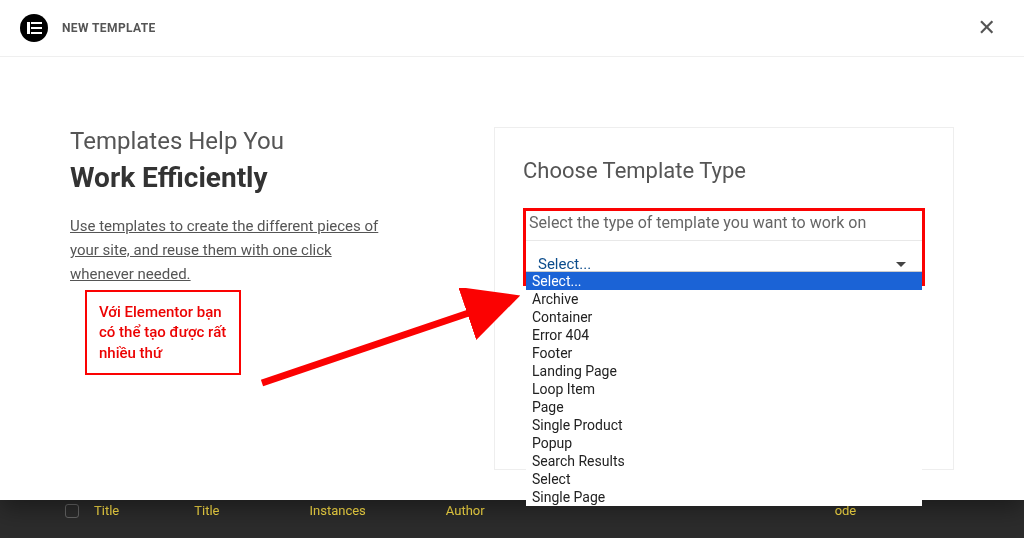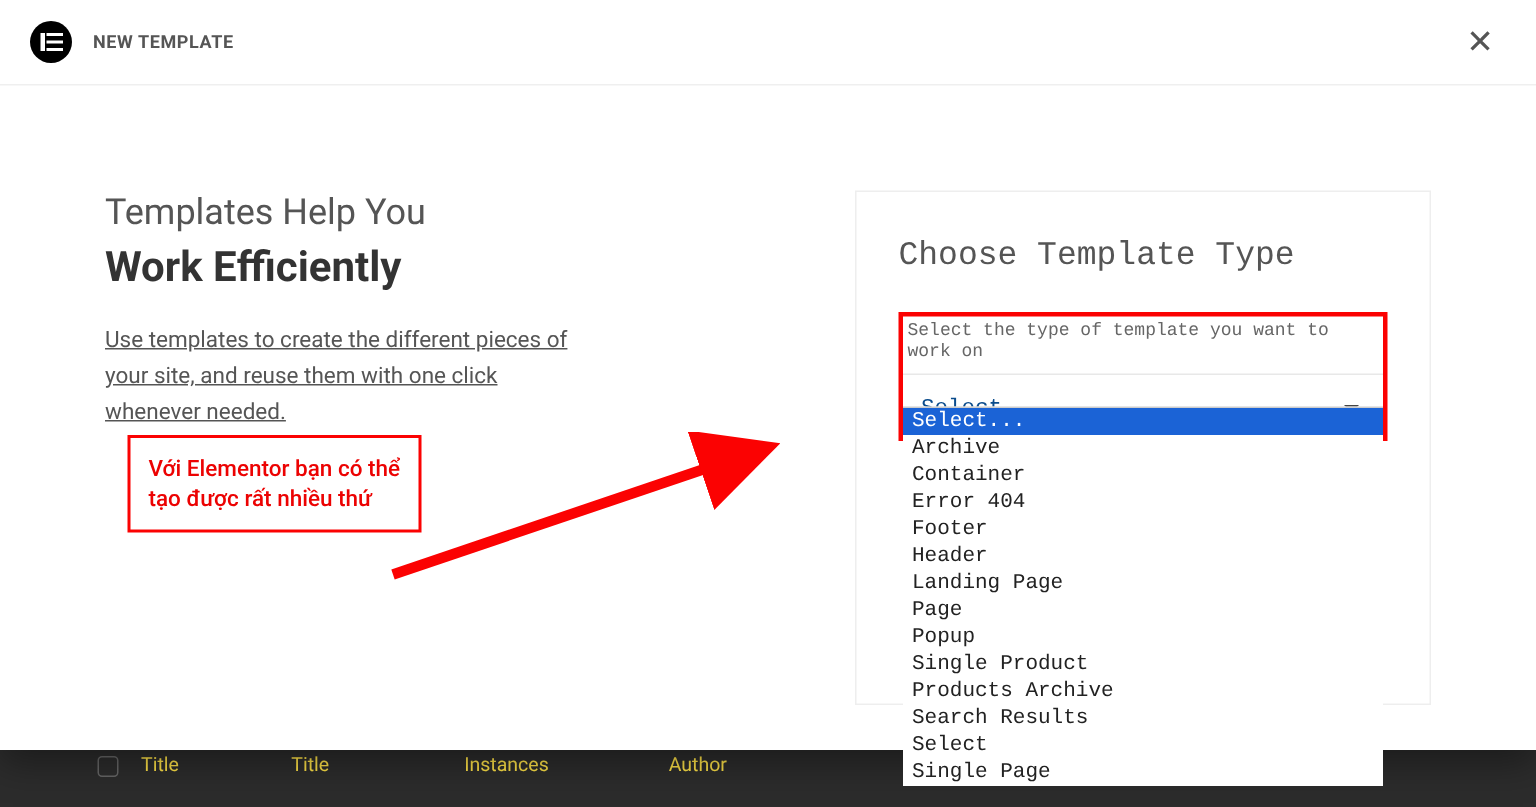--- a/index.html
+++ b/index.html
@@ -120,57 +120,56 @@
     font-size: 15px;
     color: #555;
     line-height: 1.6;
     max-width: 320px;
     text-decoration: underline;
   }
   .annotation-box {
     position: absolute;
     left: 85px;
     top: 290px;
-    width: 196px;
+    width: 156px;
     border: 2.5px solid #fb0202;
     background: #fff;
     padding: 10px 12px;
     font-size: 15px;
     color: #ec0202;
     font-weight: 500;
     line-height: 1.35;
     z-index: 5;
   }
   .arrow-svg {
     position: absolute;
     left: 257px;
     top: 288px;
     z-index: 6;
     pointer-events: none;
   }
   .right-col {
-    width: 384px;
+    width: 460px;
     border: 1px solid #eee;
     padding: 30px 28px;
     position: relative;
-    font-family: Liberation Mono, monospace;
   }
   .choose-title {
     font-size: 22px;
     color: #555;
     font-weight: 400;
     margin-bottom: 25px;
   }
   .red-box {
     border: 3px solid #fb0202;
     padding: 0;
     position: relative;
   }
   .inner-label {
-    font-size: 12px;
+    font-size: 16px;
     color: #666;
     padding: 2px 3px 8px 3px;
     border-bottom: 1px solid #e8e8e8;
   }
   .select-display {
     display: flex;
     align-items: center;
     justify-content: space-between;
     padding: 14px 16px 10px 12px;
     cursor: pointer;
@@ -245,26 +244,25 @@
           <span>Select...</span>
           <span class="caret"></span>
         </div>
 
         <div class="options-list">
           <div class="option selected">Select...</div>
           <div class="option">Archive</div>
           <div class="option">Container</div>
           <div class="option">Error 404</div>
           <div class="option">Footer</div>
-          <div class="option">Header</div>
           <div class="option">Landing Page</div>
+          <div class="option">Loop Item</div>
           <div class="option">Page</div>
+          <div class="option">Single Product</div>
           <div class="option">Popup</div>
-          <div class="option">Single Product</div>
-          <div class="option">Products Archive</div>
           <div class="option">Search Results</div>
           <div class="option">Select</div>
           <div class="option">Single Page</div>
 
         </div>
       </div>
     </div>
   </div>
 </div>
 

